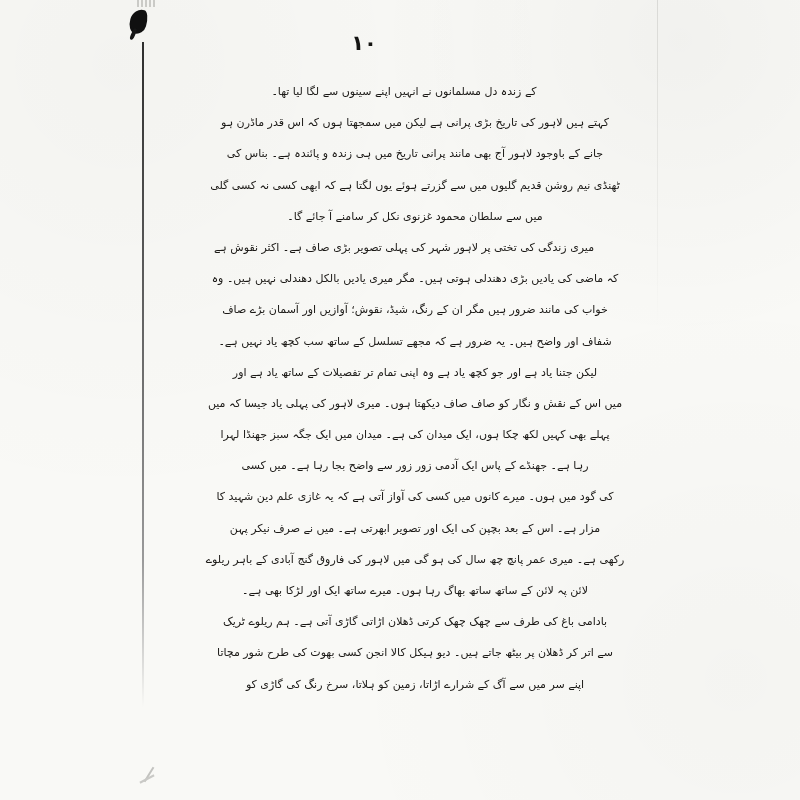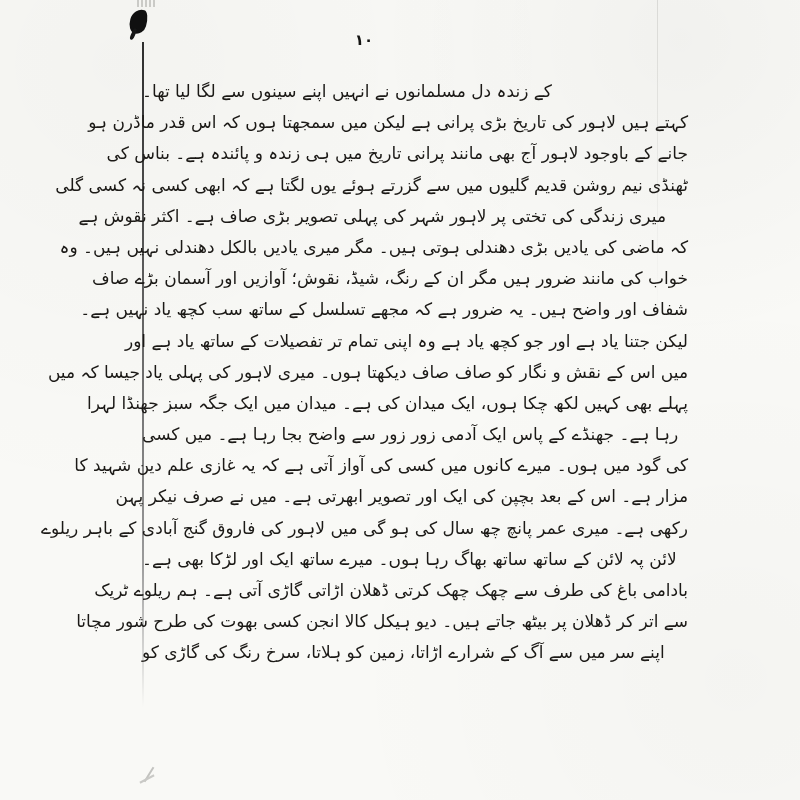--- a/index.html
+++ b/index.html
@@ -107,40 +107,40 @@
     background: #9b9b97;
     transform: rotate(-28deg);
   }
 
   .page-number {
     position: absolute;
     top: 31px;
     left: 328px;
     width: 72px;
     text-align: center;
-    font-size: 15px;
+    font-size: 21px;
     font-weight: bold;
     color: #141412;
     letter-spacing: 1px;
   }
 
   .text-block {
     position: absolute;
     top: 76px;
     right: 112px;
     width: 546px;
     direction: rtl;
     color: #1b1916;
   }
   .line {
     white-space: nowrap;
     height: 31.2px;
     line-height: 31.2px;
-    font-size: 17px;
-    text-align: left;
+    font-size: 11px;
+    text-align: center;
     text-rendering: optimizeLegibility;
   }
   .line.indent {
     padding-right: 22px;
   }
 </style>
 </head>
 <body>
 
 <div class="scan">
@@ -150,20 +150,21 @@
   <div class="crease"></div>
   <div class="right-edge-artifact"></div>
 
   <div class="page-number">۱۰</div>
 
   <div class="text-block">
       <div class="line indent">کے زندہ دل مسلمانوں نے انہیں اپنے سینوں سے لگا لیا تھا۔</div>
       <div class="line">کہتے ہیں لاہور کی تاریخ بڑی پرانی ہے لیکن میں سمجھتا ہوں کہ اس قدر ماڈرن ہو</div>
       <div class="line">جانے کے باوجود لاہور آج بھی مانند پرانی تاریخ میں ہی زندہ و پائندہ ہے۔ بناس کی</div>
       <div class="line">ٹھنڈی نیم روشن قدیم گلیوں میں سے گزرتے ہوئے یوں لگتا ہے کہ ابھی کسی نہ کسی گلی</div>
+      <div class="line">میں سے سلطان محمود غزنوی نکل کر سامنے آ جائے گا۔</div>
       <div class="line indent">میری زندگی کی تختی پر لاہور شہر کی پہلی تصویر بڑی صاف ہے۔ اکثر نقوش ہے</div>
       <div class="line">کہ ماضی کی یادیں بڑی دھندلی ہوتی ہیں۔ مگر میری یادیں بالکل دھندلی نہیں ہیں۔ وہ</div>
       <div class="line">خواب کی مانند ضرور ہیں مگر ان کے رنگ، شیڈ، نقوش؛ آوازیں اور آسمان بڑے صاف</div>
       <div class="line">شفاف اور واضح ہیں۔ یہ ضرور ہے کہ مجھے تسلسل کے ساتھ سب کچھ یاد نہیں ہے۔</div>
       <div class="line">لیکن جتنا یاد ہے اور جو کچھ یاد ہے وہ اپنی تمام تر تفصیلات کے ساتھ یاد ہے اور</div>
       <div class="line">میں اس کے نقش و نگار کو صاف صاف دیکھتا ہوں۔ میری لاہور کی پہلی یاد جیسا کہ میں</div>
       <div class="line">پہلے بھی کہیں لکھ چکا ہوں، ایک میدان کی ہے۔ میدان میں ایک جگہ سبز جھنڈا لہرا</div>
       <div class="line">رہا ہے۔ جھنڈے کے پاس ایک آدمی زور زور سے واضح بجا رہا ہے۔ میں کسی</div>
       <div class="line">کی گود میں ہوں۔ میرے کانوں میں کسی کی آواز آتی ہے کہ یہ غازی علم دین شہید کا</div>
       <div class="line">مزار ہے۔ اس کے بعد بچپن کی ایک اور تصویر ابھرتی ہے۔ میں نے صرف نیکر پہن</div>

